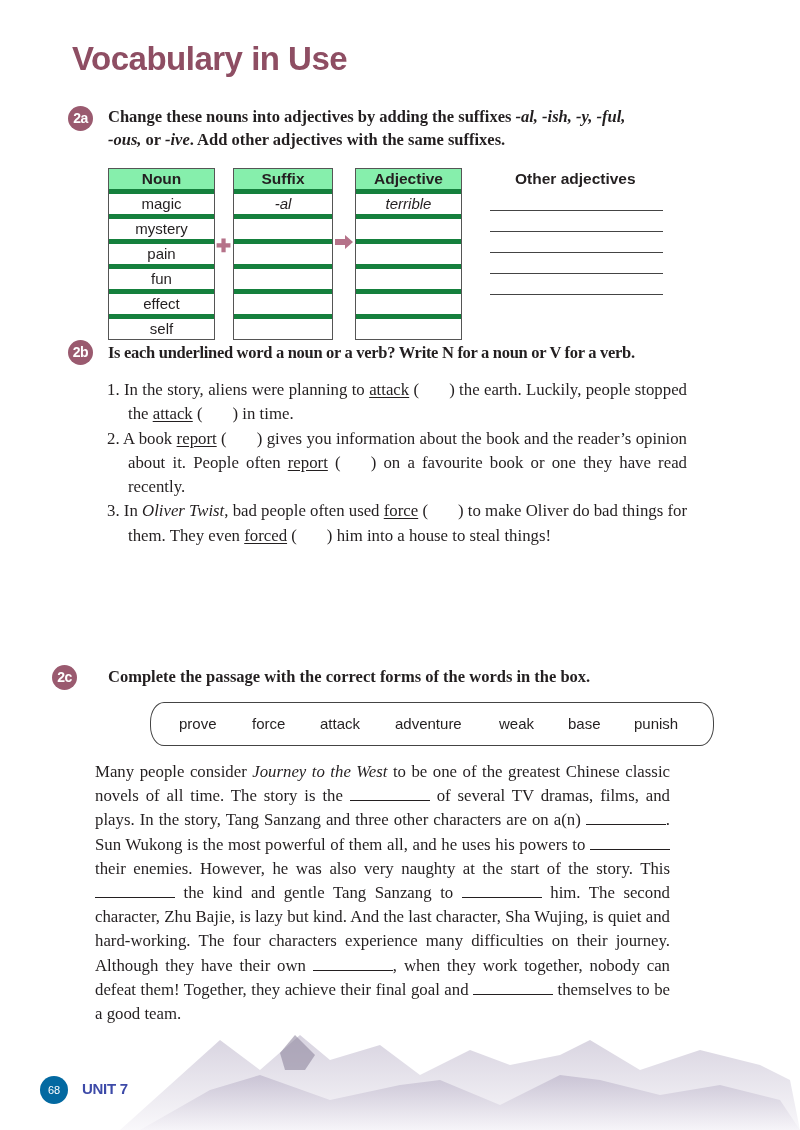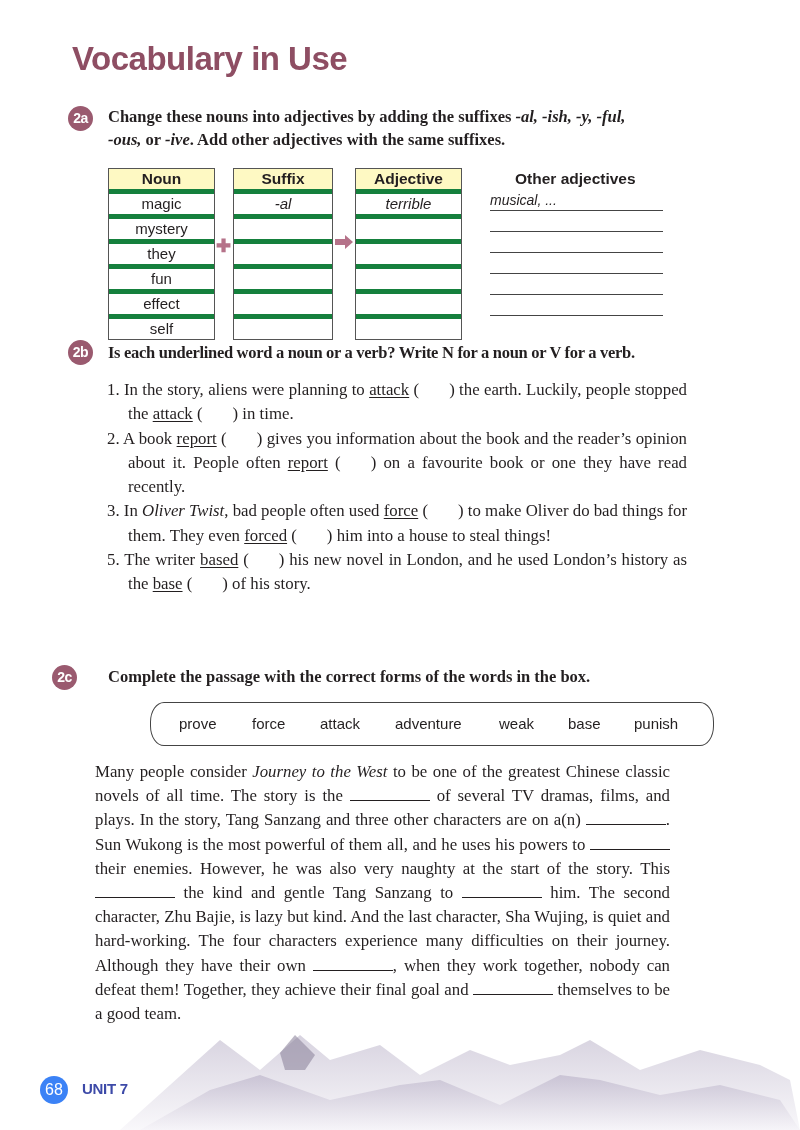--- a/index.html
+++ b/index.html
@@ -4,56 +4,56 @@
 <style>
   html, body { margin: 0; padding: 0; }
   body { width: 800px; height: 1130px; background: #ffffff; position: relative; overflow: hidden; font-family: "Liberation Serif", serif; color: #231f20; }
   .page-title { position: absolute; left: 72px; top: 40px; font-family: "Liberation Sans", sans-serif; font-weight: bold; font-size: 33px; color: #8e4e63; letter-spacing: -0.5px; }
   .badge { position: absolute; width: 25px; height: 25px; border-radius: 50%; background: #9a5a6f; color: #fff; font-family: "Liberation Sans", sans-serif; font-weight: bold; font-size: 14px; line-height: 25px; text-align: center; letter-spacing: -0.5px; }
   .instr { position: absolute; left: 108px; font-weight: bold; font-size: 16.5px; line-height: 23px; color: #231f20; }
   .instr i { font-weight: bold; }
   
   .col { position: absolute; top: 168px; border: 1px solid #555; }
   .col .cell { height: 20px; border-top: 5px solid #15803d; text-align: center; font-family: "Liberation Sans", sans-serif; font-size: 15px; line-height: 20px; }
-  .col .cell.head { border-top: none; background: #fef9c3; font-weight: bold; font-size: 15.5px; }
+  .col .cell.head { border-top: none; background: #86efac; font-weight: bold; font-size: 15.5px; }
   .col .cell.it { font-style: italic; }
   .plus { position: absolute; left: 216px; top: 235px; color: #b57289; font-family: "Liberation Sans", sans-serif; font-weight: bold; font-size: 18px; }
   .arrow { position: absolute; left: 334px; top: 234px; width: 20px; height: 16px; }
   .other-head { position: absolute; left: 515px; top: 170px; font-family: "Liberation Sans", sans-serif; font-weight: bold; font-size: 15.5px; }
   .other-lines { position: absolute; left: 490px; top: 190px; width: 173px; }
   .other-lines .ol { height: 20px; border-bottom: 1px solid #444; font-family: "Liberation Sans", sans-serif; font-style: italic; font-size: 14px; line-height: 20px; }
   
   .qlist { position: absolute; left: 107px; top: 378px; width: 580px; font-size: 16.8px; line-height: 24.3px; }
   .q { padding-left: 21px; text-indent: -21px; text-align: justify; }
   .u { text-decoration: underline; text-underline-offset: 2px; }
   .blank-paren { display: inline-block; width: 30px; }
   
   .wordbox { position: absolute; left: 106px; top: 702px; width: 562px; height: 42px; border: 1.3px solid #444; border-radius: 14px / 20px; display: flex; align-items: center; font-family: "Liberation Sans", sans-serif; font-size: 15px; margin-left: 44px; }
   .wordbox span { position: absolute; top: 12px; }
   .passage { position: absolute; left: 95px; top: 760px; width: 575px; font-size: 16.8px; line-height: 24.2px; text-align: justify; }
   .gap { display: inline-block; width: 80px; border-bottom: 1px solid #231f20; height: 14px; vertical-align: baseline; }
   .mountains { position: absolute; left: 0; top: 1030px; width: 800px; height: 100px; }
-  .pagenum { position: absolute; left: 40px; top: 1076px; width: 28px; height: 28px; border-radius: 50%; background: #3b82f6; color: #fff; font-family: "Liberation Sans", sans-serif; font-size: 16px; line-height: 28px; text-align: center; }
+  .pagenum { position: absolute; left: 40px; top: 1076px; width: 28px; height: 28px; border-radius: 50%; background: #0369a1; color: #fff; font-family: "Liberation Sans", sans-serif; font-size: 11px; line-height: 28px; text-align: center; }
   .unit { position: absolute; left: 82px; top: 1080px; font-family: "Liberation Sans", sans-serif; font-weight: bold; font-size: 15px; color: #3d4aa8; letter-spacing: -0.3px; }
 </style>
 </head>
 <body>
 
 <div class="page-title">Vocabulary in Use</div>
 
 <div class="badge" style="left:68px; top:106px;">2a</div>
 <div class="instr" style="top:105px; width:570px;">
   <span>Change these nouns into adjectives by adding the suffixes </span><i>-al, -ish, -y, -ful,</i><span> </span><br><i>-ous,</i><span> or </span><i>-ive</i><span>. Add other adjectives with the same suffixes.</span>
 </div>
 
 <div class="col" style="left:108px; width:105px;">
   <div class="cell head">Noun</div>
   <div class="cell">magic</div>
   <div class="cell">mystery</div>
-  <div class="cell">they</div>
+  <div class="cell">pain</div>
   <div class="cell">fun</div>
   <div class="cell">effect</div>
   <div class="cell">self</div>
 </div>
 
 <div class="plus">✚</div>
 
 <div class="col" style="left:233px; width:98px;">
   <div class="cell head">Suffix</div>
   <div class="cell it">-al</div>
@@ -73,43 +73,39 @@
   <div class="cell it">terrible</div>
   <div class="cell it"></div>
   <div class="cell it"></div>
   <div class="cell it"></div>
   <div class="cell it"></div>
   <div class="cell it"></div>
 </div>
 
 <div class="other-head">Other adjectives</div>
 <div class="other-lines">
-  <div class="ol">musical, ...</div>
   <div class="ol"></div>
   <div class="ol"></div>
   <div class="ol"></div>
   <div class="ol"></div>
   <div class="ol"></div>
 </div>
 
 <div class="badge" style="left:68px; top:340px;">2b</div>
 <div class="instr" style="top:341px; width:600px; letter-spacing:-0.3px;">Is each underlined word a noun or a verb? Write N for a noun or V for a verb.</div>
 
 <div class="qlist">
   <div class="q">
     <span>1.</span> <span>In the story, aliens were planning to </span><span class="u">attack</span><span> (</span><span class="blank-paren"></span><span>) the earth. Luckily, people stopped the </span><span class="u">attack</span><span> (</span><span class="blank-paren"></span><span>) in time.</span>
   </div>
   <div class="q">
     <span>2.</span> <span>A book </span><span class="u">report</span><span> (</span><span class="blank-paren"></span><span>) gives you information about the book and the reader’s opinion about it. People often </span><span class="u">report</span><span> (</span><span class="blank-paren"></span><span>) on a favourite book or one they have read recently.</span>
   </div>
   <div class="q">
     <span>3.</span> <span>In </span><i>Oliver Twist</i><span>, bad people often used </span><span class="u">force</span><span> (</span><span class="blank-paren"></span><span>) to make Oliver do bad things for them. They even </span><span class="u">forced</span><span> (</span><span class="blank-paren"></span><span>) him into a house to steal things!</span>
-  </div>
-  <div class="q">
-    <span>5.</span> <span>The writer </span><span class="u">based</span><span> (</span><span class="blank-paren"></span><span>) his new novel in London, and he used London’s history as the </span><span class="u">base</span><span> (</span><span class="blank-paren"></span><span>) of his story.</span>
   </div>
 </div>
 
 <div class="badge" style="left:52px; top:665px;">2c</div>
 <div class="instr" style="top:665px; width:600px;">Complete the passage with the correct forms of the words in the box.</div>
 
 <div class="wordbox">
   <span style="left:28px;">prove</span>
   <span style="left:101px;">force</span>
   <span style="left:169px;">attack</span>

